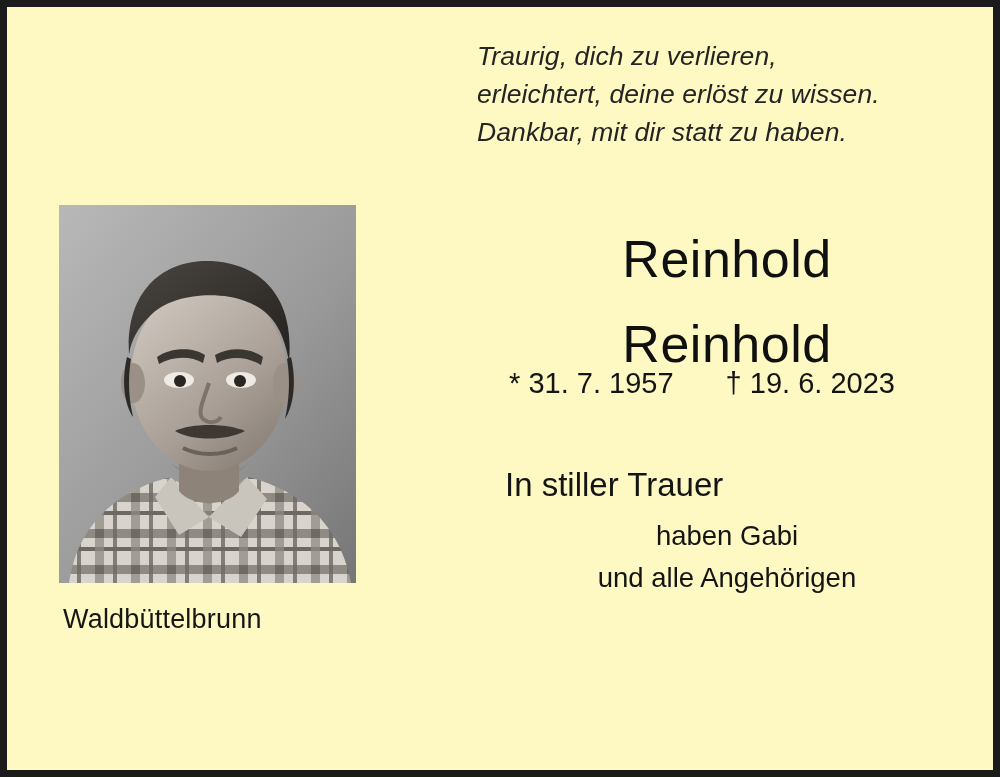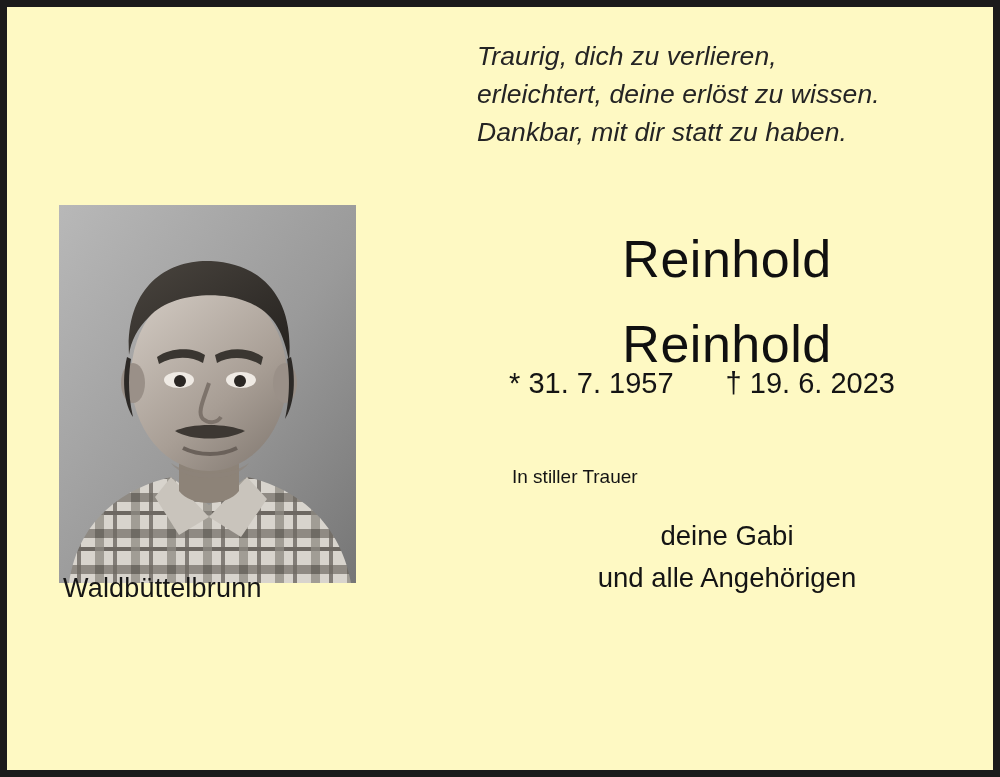--- a/index.html
+++ b/index.html
@@ -52,21 +52,21 @@
     overflow: hidden;
     background: #8d8d8d;
   }
   .photo-wrap svg {
     display: block;
   }
 
   .place {
     position: absolute;
     left: 56px;
-    top: 566px;
+    top: 597px;
     font-size: 27px;
     color: #161616;
     letter-spacing: 0.2px;
   }
 
   
   .name {
     position: absolute;
     left: 470px;
     top: 198px;
@@ -91,24 +91,23 @@
     justify-content: center;
     gap: 52px;
   }
   .dates span { white-space: nowrap; }
 
   
   .mourning-intro {
     position: absolute;
     left: 498px;
     top: 459px;
-    font-size: 19px;
+    font-size: 33px;
     color: #141414;
     white-space: nowrap;
-    margin-left: 7px;
   }
   .mourners {
     position: absolute;
     left: 470px;
     top: 508px;
     width: 500px;
     font-size: 27.5px;
     line-height: 42px;
     color: #141414;
     text-align: center;
@@ -209,18 +208,18 @@
   </div>
 
   <div class="dates">
     <span>* 31. 7. 1957</span>
     <span>† 19. 6. 2023</span>
   </div>
 
   <div class="mourning-intro">In stiller Trauer</div>
 
   <div class="mourners">
-    <div>deine Gabi</div>
+    <div>haben Gabi</div>
     <div>und alle Angehörigen</div>
   </div>
 
 
 </div>
 
 </body></html>

